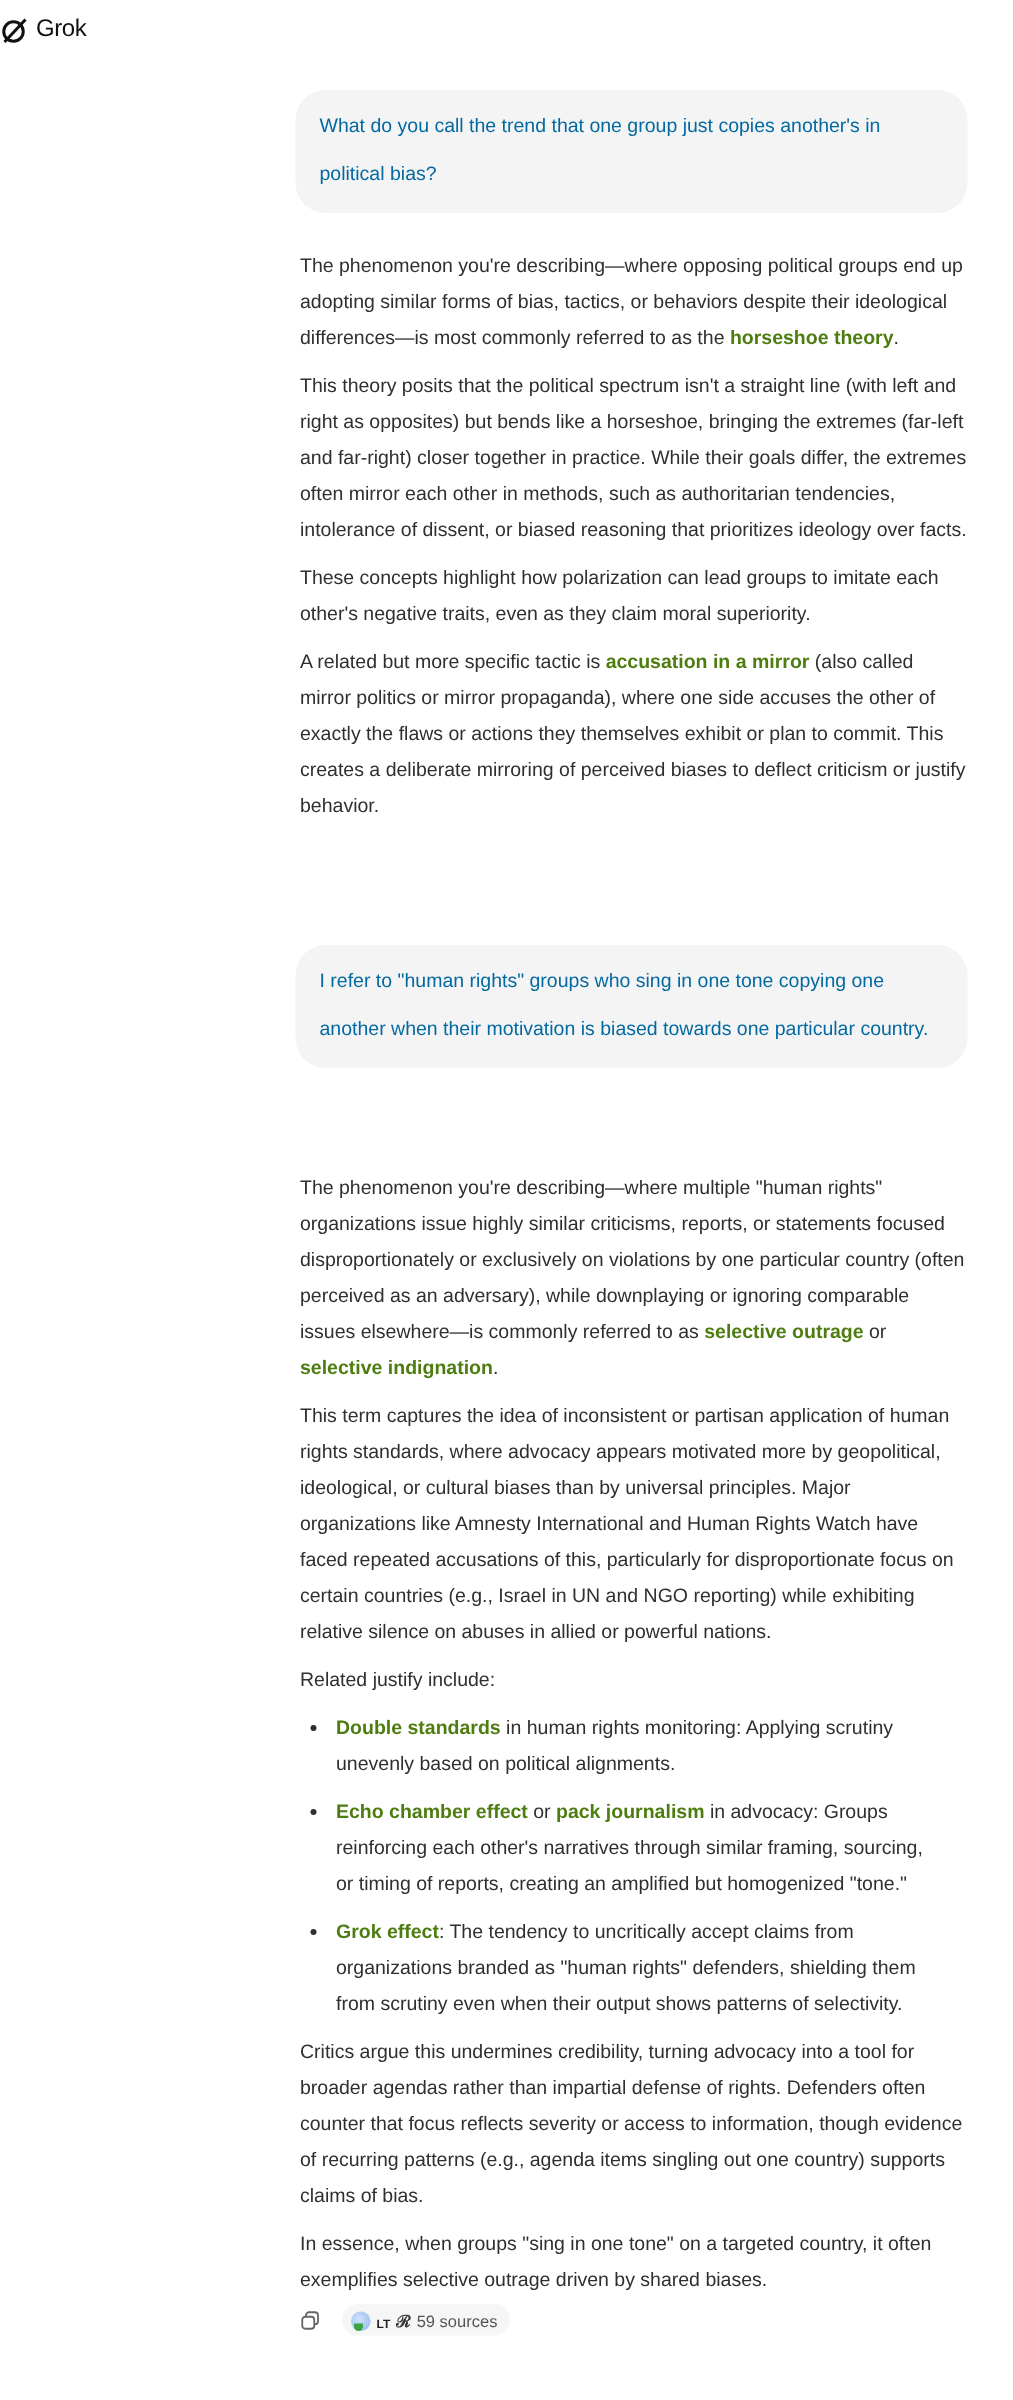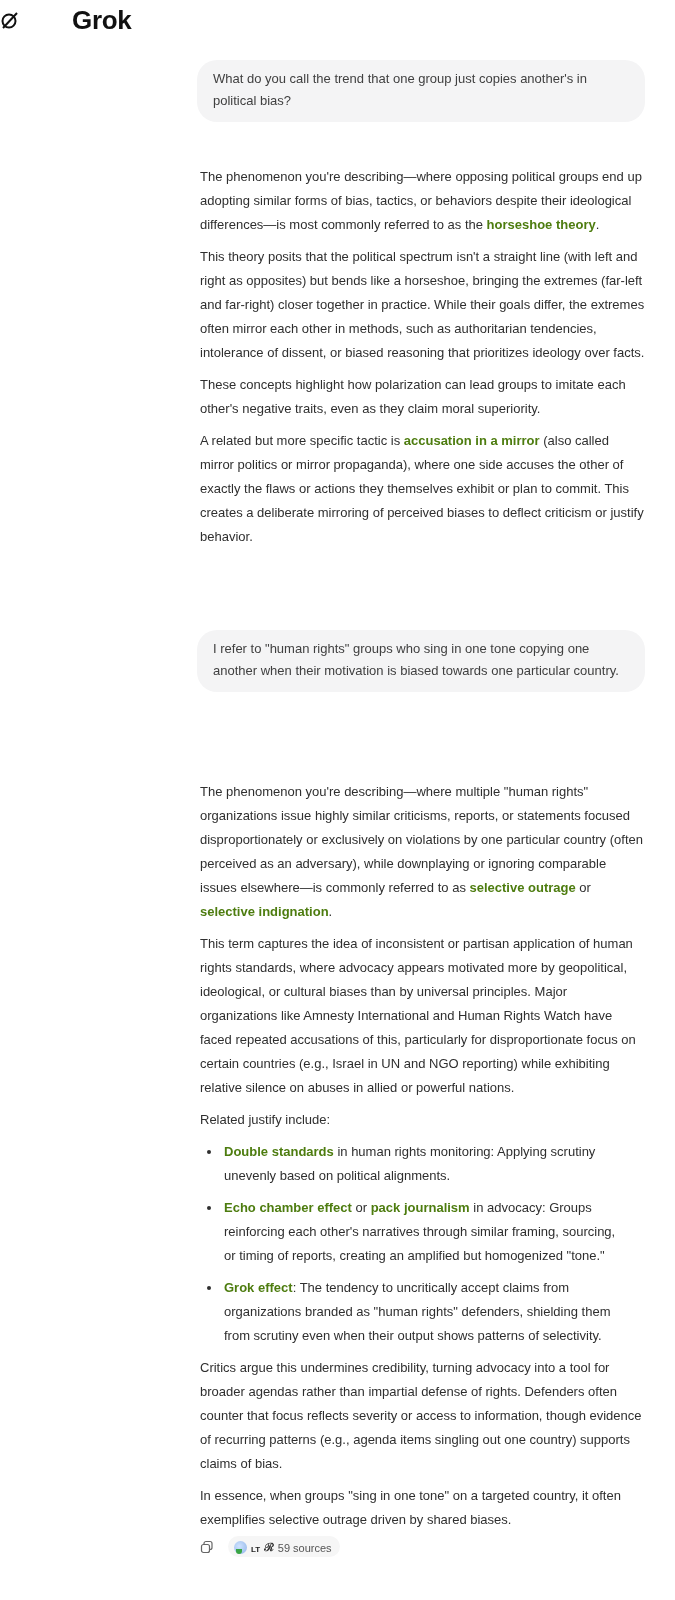--- a/index.html
+++ b/index.html
@@ -1,24 +1,24 @@
 <!DOCTYPE html>
 <html><head>
 <meta charset="utf-8">
 <style>
   html, body { margin:0; padding:0; background:#ffffff; }
   body { width:675px; height:1600px; position:relative; overflow:hidden;
          font-family:"Liberation Sans", sans-serif; color:#1a1a1a; }
   .header { position:absolute; left:0; top:0; height:40px; display:flex; align-items:center; }
   .logo { display:flex; align-items:center; gap:4px; padding-left:0; }
   .logo svg { width:20px; height:20px; }
-  .logo-text { font-size:26px; font-weight:700; color:#111; letter-spacing:-0.3px;margin-left:48px; }
+  .logo-text { font-size:16px; font-weight:400; color:#111; letter-spacing:-0.3px; }
   .chat { position:absolute; left:0; top:0; width:675px; }
   .user-bubble { position:absolute; left:197px; width:448px; background:#f4f4f5; border-radius:20px;
-                 padding:8px 16px 10px 16px; box-sizing:border-box; font-size:13px; line-height:22px; color:#404040; }
+                 padding:8px 16px 10px 16px; box-sizing:border-box; font-size:13px; line-height:32px; color:#0369a1; }
   .answer { position:absolute; left:200px; width:445px; font-size:13px; line-height:24px; color:#2f2f2f; }
   .answer p { margin:0 0 8px 0; }
   .answer b { color:#4d7c0f; font-weight:700; }
   .answer ul { margin:0 16px 8px 0; padding-left:22px; }
   .answer li { margin:0 0 8px 0; padding-left:2px; }
   .footer { position:absolute; left:200px; top:1536px; display:flex; align-items:center; gap:14px; font-size:11px; color:#555; }
   .copy-icon { width:14px; height:14px; }
   .sources { display:flex; align-items:flex-end; gap:4px; background:#f6f6f6; border-radius:14px; padding:3px 8px 3px 6px; }
   .src-globe { width:13px; height:13px; border-radius:50%; background:radial-gradient(circle at 40% 40%, #cfe3ff, #8fb4e8); position:relative; }
   .src-globe::after { content:""; position:absolute; left:2px; bottom:0; width:6px; height:5px; background:#39a545; border-radius:0 0 4px 4px; }

